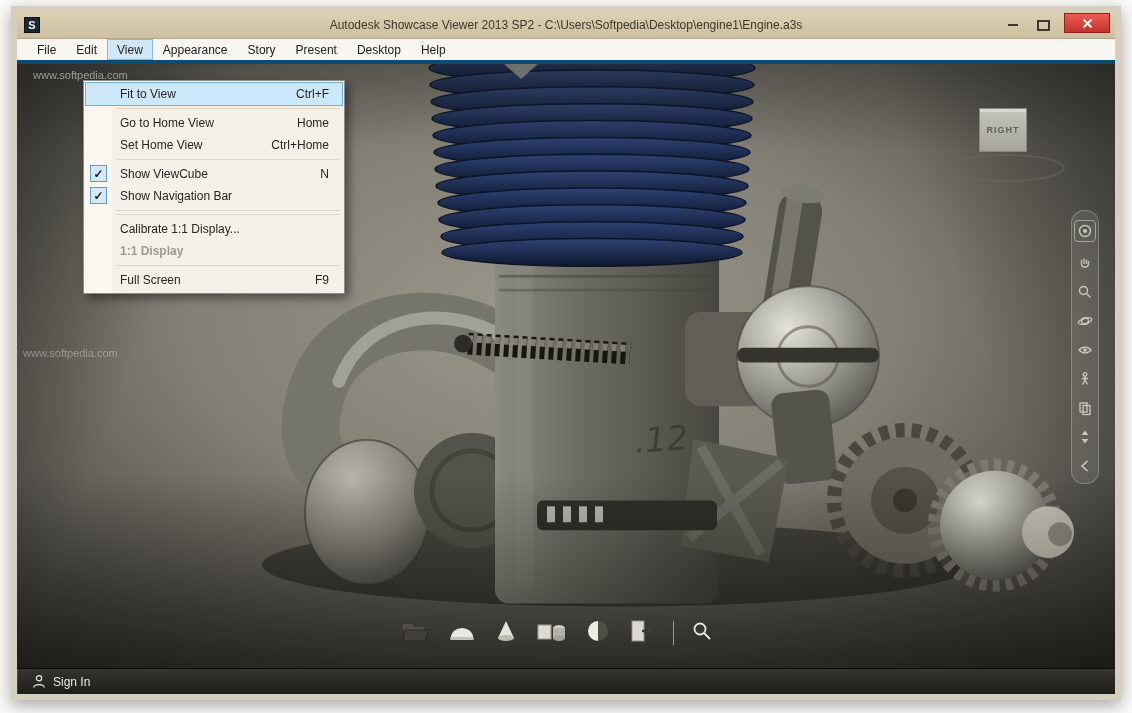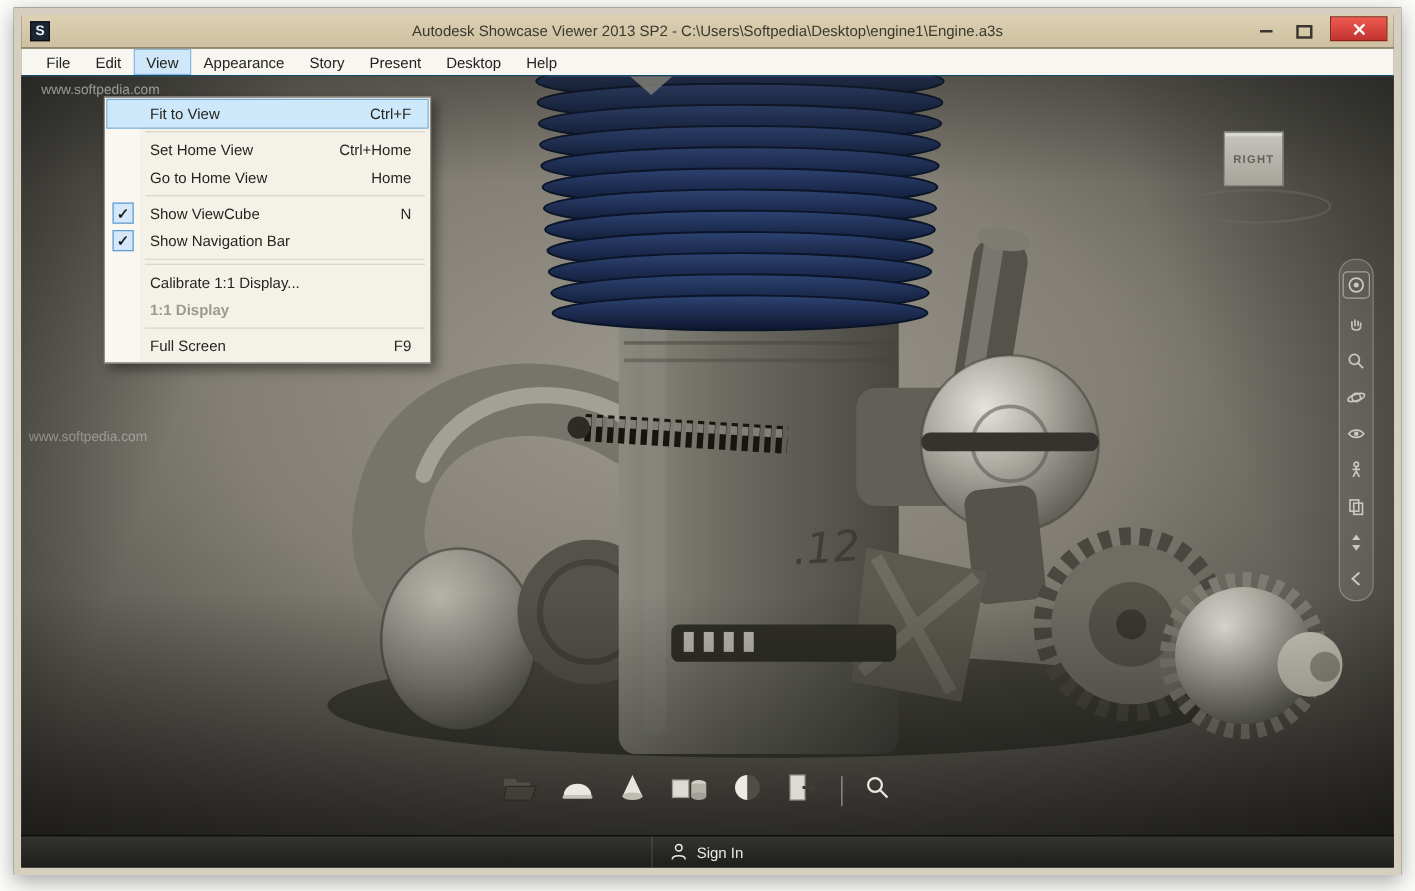--- a/index.html
+++ b/index.html
@@ -34,21 +34,21 @@
   .btn-min,.btn-max{width:30px;height:100%;display:flex;align-items:center;justify-content:center;}
   .btn-min i{display:block;width:10px;height:2px;background:#3a382e;}
   .btn-max i{display:block;width:9px;height:7px;border:2px solid #3a382e;}
   .btn-close{
     width:46px;height:20px;margin:0 5px 4px 6px;align-self:flex-start;margin-top:1px;
     background:linear-gradient(#ef5a50,#c23330);border:1px solid #8f201e;
     display:flex;align-items:center;justify-content:center;box-sizing:border-box;
   }
   
   .menubar{
-    flex:0 0 21px;background:#f7f6f1;border-bottom:1px solid #0c4a6e;
+    flex:0 0 21px;background:#f7f6f1;border-bottom:4px solid #0c4a6e;
     display:flex;align-items:stretch;padding-left:10px;font-size:12px;color:#23221e;
   }
   .mitem{display:flex;align-items:center;padding:0 9px;margin:1px 1px;}
   .mitem.active{background:#cfe7f9;outline:1px solid #85bbe2;}
   
   .viewport{position:relative;flex:1;overflow:hidden;background:#56544c;}
   svg.scene{position:absolute;left:0;top:0;width:100%;height:100%;display:block;}
   .vignette{
     position:absolute;inset:0;pointer-events:none;
     background:
@@ -89,21 +89,21 @@
   .nav-ic{width:16px;height:16px;display:block;opacity:.88;}
   .nav-first{border:1px solid rgba(225,225,215,.55);border-radius:4px;padding:2px;}
   
   .toolbar{
     position:absolute;left:384px;bottom:20px;display:flex;align-items:center;gap:17px;
   }
   .tb-sep{width:1px;height:24px;background:rgba(235,235,226,.55);}
   
   .statusbar{
     flex:0 0 25px;background:linear-gradient(#343530,#1d1d19);
-    border-top:1px solid #0c0c0a;display:flex;align-items:center;justify-content:center;
+    border-top:1px solid #0c0c0a;display:flex;align-items:center;justify-content:flex-start;
   }
   .signin{
     display:flex;align-items:center;gap:7px;height:100%;padding:0 16px 0 14px;
     color:#e9e8e2;font-size:12px;border-left:1px solid rgba(255,255,255,.14);
   }
   
   .menu-popup{
     position:absolute;left:66px;top:16px;width:262px;z-index:60;
     background:linear-gradient(90deg,#faf7f0 0,#faf7f0 28px,#f4f1e8 28px);
     border:1px solid #8f8d84;box-shadow:4px 4px 9px rgba(0,0,0,.45);
@@ -377,26 +377,26 @@
       </span>
     </div>
 
     <div class="menu-popup">
       <div class="menu-item hl">
         <span>Fit to View</span>
         <span class="shortcut">Ctrl+F</span>
       </div>
       <div class="menu-sep"></div>
       <div class="menu-item">
+        <span>Go to Home View</span>
+        <span class="shortcut">Home</span>
+      </div>
+      <div class="menu-item">
         <span>Set Home View</span>
         <span class="shortcut">Ctrl+Home</span>
-      </div>
-      <div class="menu-item">
-        <span>Go to Home View</span>
-        <span class="shortcut">Home</span>
       </div>
       <div class="menu-sep"></div>
       <div class="menu-item">
         <span class="check">✓</span>
         <span>Show ViewCube</span>
         <span class="shortcut">N</span>
       </div>
       <div class="menu-item">
         <span class="check">✓</span>
         <span>Show Navigation Bar</span>

